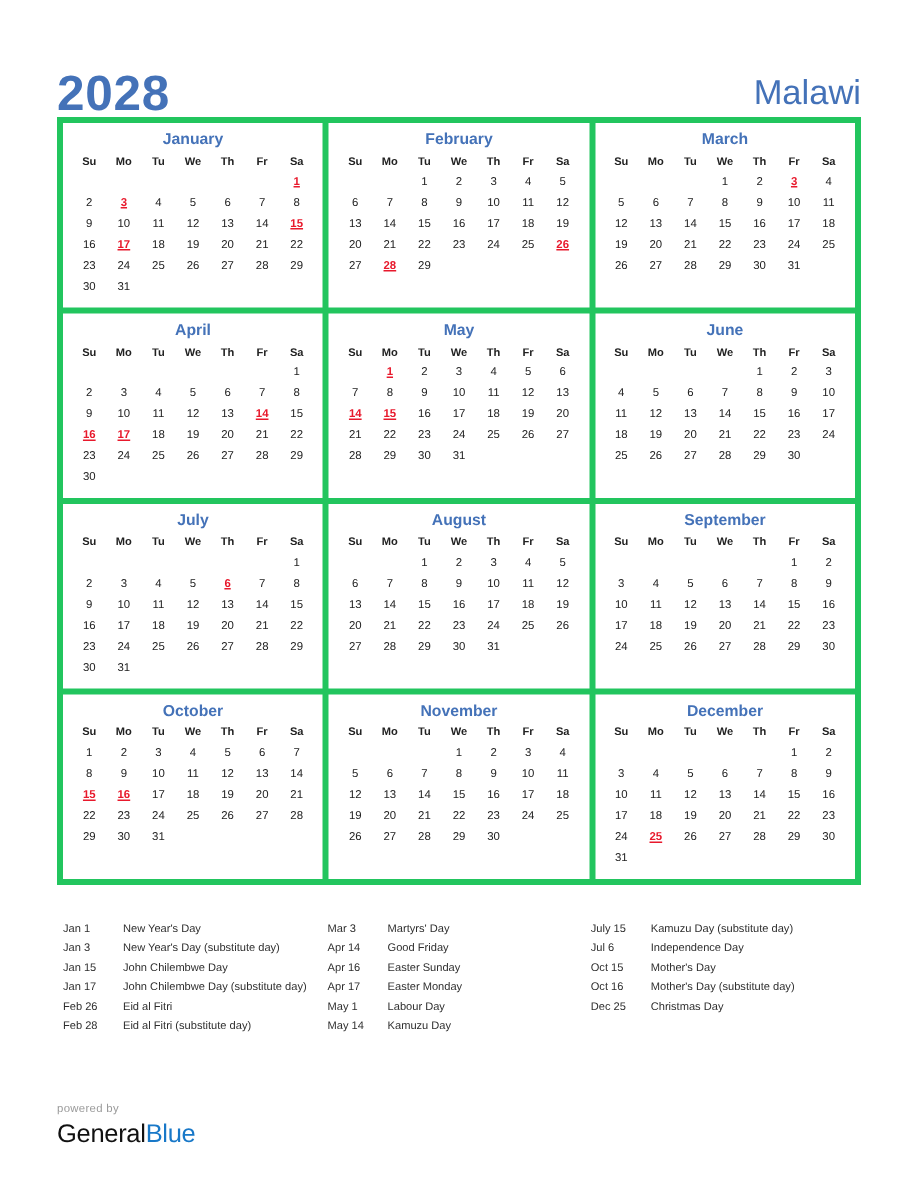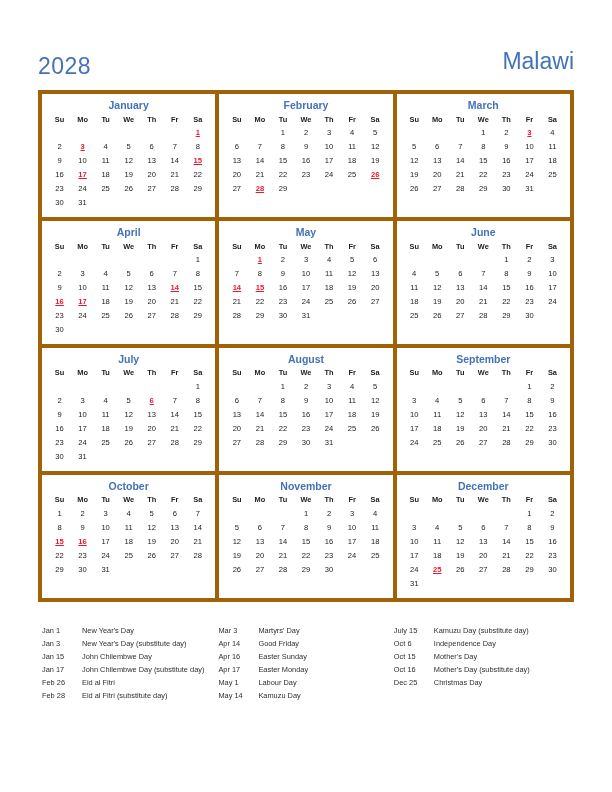--- a/index.html
+++ b/index.html
@@ -24,39 +24,39 @@
   
   .header {
     display: flex;
     align-items: flex-end;
     justify-content: space-between;
     height: 52px;
     padding-top: 26px;
     box-sizing: content-box;
   }
   .year-title {
-    font-size: 23px;
+    font-size: 33px;
     color: #4472b8;
     letter-spacing: 0.5px;
     line-height: 1;
-    font-weight: 400;
+    font-weight: 700;
   }
   .country-title {
     font-size: 23px;
     color: #4472b8;
     line-height: 1;
     padding-bottom: 5px;
     font-weight: 400;
   }
 
   
   .calendar-panel {
-    background: #a16207;
+    background: #22c55e;
     padding: 4px 4px;
-    margin-top: 12px;
+    margin-top: 0;
   }
   .month-row {
     display: flex;
     gap: 4px;
   }
   .month-row + .month-row {
     margin-top: 4px;
   }
   .month-card {
     background: #ffffff;
@@ -1027,33 +1027,39 @@
             <span class="holiday-date">May 14</span>
             <span class="holiday-name">Kamuzu Day</span>
           </div>
         </div>
         <div class="holidays-col col-3">
           <div class="holiday-row">
             <span class="holiday-date">July 15</span>
             <span class="holiday-name">Kamuzu Day (substitute day)</span>
           </div>
           <div class="holiday-row">
-            <span class="holiday-date">Oct 6</span>
+            <span class="holiday-date">Jul 6</span>
             <span class="holiday-name">Independence Day</span>
           </div>
           <div class="holiday-row">
             <span class="holiday-date">Oct 15</span>
             <span class="holiday-name">Mother's Day</span>
           </div>
           <div class="holiday-row">
             <span class="holiday-date">Oct 16</span>
             <span class="holiday-name">Mother's Day (substitute day)</span>
           </div>
           <div class="holiday-row">
             <span class="holiday-date">Dec 25</span>
             <span class="holiday-name">Christmas Day</span>
           </div>
         </div>
       </div>
   </div>
 
+  <div class="footer">
+    <div class="powered-by">powered by</div>
+    <div class="brand">
+      <span class="brand-general">General</span><span class="brand-blue">Blue</span>
+    </div>
+  </div>
 
 </div>
 
 </body></html>

